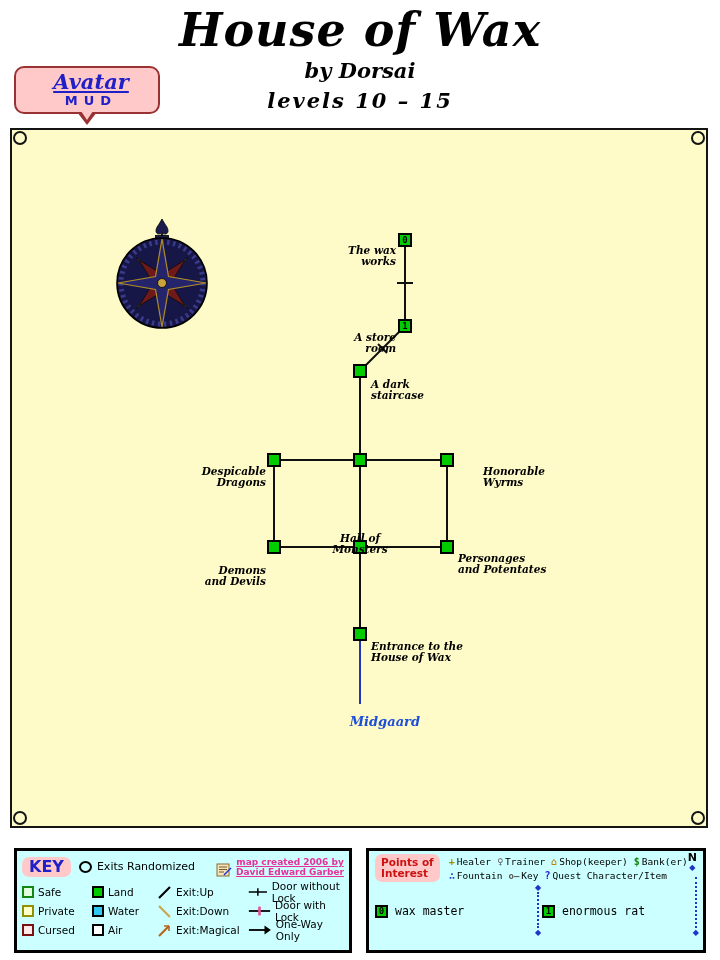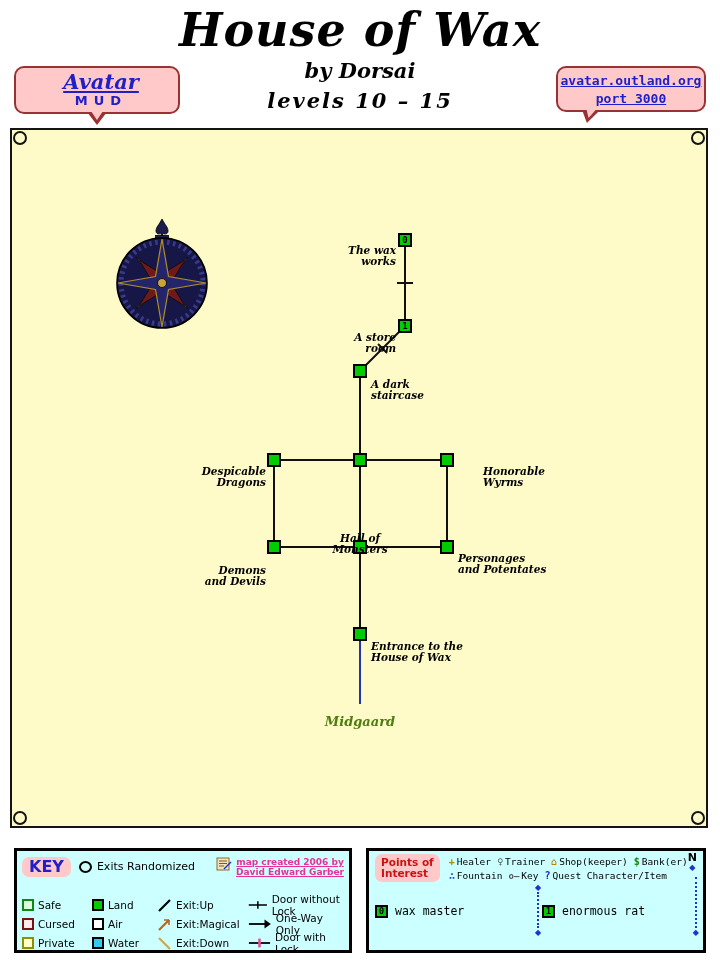--- a/index.html
+++ b/index.html
@@ -5,56 +5,56 @@
   html,body{margin:0;padding:0;background:#fff;}
   .page{position:relative;width:720px;height:960px;background:#fff;font-family:"DejaVu Sans",sans-serif;color:#000;overflow:hidden;}
 
   
   .title-block{position:absolute;left:0;right:0;top:6px;text-align:center;}
   .title{font:italic bold 46px/1.05 "DejaVu Serif",serif;letter-spacing:1px;}
   .byline{font:italic bold 21px/1 "DejaVu Serif",serif;margin-top:6px;}
   .levels{font:italic bold 21px/1 "DejaVu Serif",serif;margin-top:9px;letter-spacing:2px;}
 
   .badge{position:absolute;background:#FFC9C9;border:2px solid #993333;border-radius:10px;text-align:center;color:#2020C8;box-sizing:border-box;}
-  .badge-left{left:14px;top:66px;width:166px;height:48px;padding-top:3px;padding-left:8px;}
+  .badge-left{left:14px;top:66px;width:146px;height:48px;padding-top:3px;padding-left:8px;}
   .badge-left .bname{font:italic bold 21px/1 "DejaVu Serif",serif;text-decoration:underline;}
   .badge-left .bsub{font:bold 13px/1 "DejaVu Sans",sans-serif;letter-spacing:6px;margin-top:2px;text-align:center;}
   .badge-left::after{content:"";position:absolute;left:50%;bottom:-13px;margin-left:-10px;border:10px solid transparent;border-top:13px solid #993333;border-bottom:0;}
   .badge-left::before{content:"";position:absolute;left:50%;bottom:-8px;margin-left:-6px;border:6px solid transparent;border-top:9px solid #FFC9C9;border-bottom:0;z-index:1;}
   .badge-right{right:14px;top:66px;width:150px;height:46px;padding-top:4px;font:bold 13px/18px "DejaVu Sans Mono",monospace;}
   .badge-right .bline{text-decoration:underline;}
   .badge-right::after{content:"";position:absolute;left:22px;bottom:-13px;border:9px solid transparent;border-top:13px solid #993333;border-bottom:0;transform:skewX(-18deg);}
   .badge-right::before{content:"";position:absolute;left:27px;bottom:-8px;border:5px solid transparent;border-top:9px solid #FFC9C9;border-bottom:0;transform:skewX(-18deg);z-index:1;}
 
   
   .map{position:absolute;left:10px;top:128px;width:698px;height:700px;background:#FEFBC8;border:2px solid #141414;box-sizing:border-box;}
   .curl{position:absolute;width:10px;height:10px;border:2px solid #141414;border-radius:50%;background:#FEFBC8;}
   .curl.tl{left:1px;top:1px}.curl.tr{right:1px;top:1px}.curl.bl{left:1px;bottom:1px}.curl.br{right:1px;bottom:1px}
   .edges{position:absolute;left:0;top:0;}
   .compass{position:absolute;left:95px;top:87px;}
 
   .node{position:absolute;width:14px;height:14px;background:#00CC00;border:2px solid #000;box-sizing:border-box;transform:translate(-50%,-50%);display:flex;align-items:center;justify-content:center;font:bold 9px/1 "DejaVu Sans Mono",monospace;color:#000;z-index:2;}
   .room-label{position:absolute;font:italic bold 10.5px/1.05 "DejaVu Serif",serif;white-space:pre-line;z-index:3;margin-top:16px;}
   .align-r{text-align:right}.align-c{text-align:center}
-  .midgaard{position:absolute;font:italic bold 13px/1 "DejaVu Serif",serif;color:#4d7c0f;text-align:center;z-index:3;}
+  .midgaard{position:absolute;font:italic bold 13px/1 "DejaVu Serif",serif;color:#1d4ed8;text-align:right;z-index:3;}
 
   
   .panel{position:absolute;top:848px;height:105px;background:#CCFFFF;border:3px solid #000;box-sizing:border-box;}
   .key-panel{left:14px;width:338px;padding:3px 5px;}
   .poi-panel{left:366px;width:340px;padding:3px 6px;}
 
   .key-head{display:flex;align-items:center;gap:8px;height:25px;}
   .chip{background:#FFC9C9;border-radius:7px;padding:1px 7px;}
   .key-title{color:#2020C8;font:bold 16px/18px "DejaVu Sans",sans-serif;}
   .rand{display:flex;align-items:center;gap:5px;font-size:11px;}
   .circle-icon{width:13px;height:12px;border:2px solid #000;border-radius:50%;background:transparent;box-sizing:border-box;}
-  .credit{margin-left:auto;display:flex;align-items:flex-start;gap:4px;}
+  .credit{margin-left:auto;display:flex;align-items:flex-end;gap:4px;}
   .credit-text{color:#E8309A;font:bold 9px/10px "DejaVu Sans",sans-serif;white-space:pre-line;text-align:center;text-decoration:underline;}
 
-  .key-grid{margin-top:16px;}
+  .key-grid{margin-top:3px;}
   .key-row{display:flex;align-items:center;height:19px;}
   .kc{display:flex;align-items:center;gap:4px;font-size:10.5px;}
   .kc1{width:70px}.kc2{width:64px}.kc3{width:92px}.kc4{flex:1}
   .swatch{width:12px;height:12px;box-sizing:border-box;border:2px solid #000;flex:0 0 auto;}
   .sw-safe{background:#DFFFDF;border-color:#118811;}
   .sw-private{background:#FFFFC9;border-color:#909000;}
   .sw-cursed{background:#FFE9E9;border-color:#7A1010;}
   .sw-land{background:#00CC00;}
   .sw-water{background:#2FC9F2;}
   .sw-air{background:#FFFFFF;}
@@ -89,24 +89,20 @@
     <div class="title">House of Wax</div>
     <div class="byline">by Dorsai</div>
     <div class="levels">levels 10 – 15</div>
   </div>
 
   <div class="badge badge-left">
     <div class="bname">Avatar</div>
     <div class="bsub">MUD</div>
   </div>
 
-  <div class="badge badge-right">
-    <div class="bline">avatar.outland.org</div>
-    <div class="bline">port 3000</div>
-  </div>
 
   <div class="map">
     <span class="curl tl"></span>
     <span class="curl tr"></span>
     <span class="curl bl"></span>
     <span class="curl br"></span>
 
     <svg class="edges" width="698" height="700" viewBox="0 0 698 700">
       <g stroke="#101010" stroke-width="2">
         <line x1="393" y1="110" x2="393" y2="196"></line>
@@ -211,63 +207,63 @@
         <span class="kc kc4">
           <svg width="26" height="16" viewBox="0 0 26 16">
               <line x1="1" y1="8" x2="25" y2="8" stroke="#000" stroke-width="2"></line>
               <line x1="13" y1="3" x2="13" y2="13" stroke="#000" stroke-width="2"></line>
             </svg>
           <span>Door without Lock</span>
         </span>
       </div>
       <div class="key-row">
         <span class="kc kc1">
+            <span class="swatch sw-private"></span>
+            <span>Private</span>
+          </span>
+        <span class="kc kc2">
+            <span class="swatch sw-water"></span>
+            <span>Water</span>
+          </span>
+        <span class="kc kc3">
+          <svg width="16" height="16" viewBox="0 0 16 16">
+              <line x1="3" y1="3" x2="14" y2="14" stroke="#C7A94F" stroke-width="2.2"></line>
+            </svg>
+          <span>Exit:Down</span>
+        </span>
+        <span class="kc kc4">
+          <svg width="26" height="16" viewBox="0 0 26 16">
+              <line x1="1" y1="8" x2="25" y2="8" stroke="#000" stroke-width="2"></line>
+              <line x1="13" y1="3" x2="13" y2="13" stroke="#E0559A" stroke-width="3"></line>
+            </svg>
+          <span>Door with Lock</span>
+        </span>
+      </div>
+      <div class="key-row">
+        <span class="kc kc1">
             <span class="swatch sw-cursed"></span>
             <span>Cursed</span>
           </span>
         <span class="kc kc2">
             <span class="swatch sw-air"></span>
             <span>Air</span>
           </span>
         <span class="kc kc3">
           <svg width="16" height="16" viewBox="0 0 16 16">
               <path d="M3,14 L13,4" stroke="#B5651D" stroke-width="2.2" fill="none"></path>
               <path d="M13,4 L8,4 M13,4 L13,9" stroke="#B5651D" stroke-width="1.6" fill="none"></path>
             </svg>
           <span>Exit:Magical</span>
         </span>
         <span class="kc kc4">
           <svg width="26" height="16" viewBox="0 0 26 16">
               <line x1="1" y1="8" x2="19" y2="8" stroke="#000" stroke-width="2"></line>
               <polygon points="18,3 25,8 18,13" fill="#000"></polygon>
             </svg>
           <span>One-Way Only</span>
-        </span>
-      </div>
-      <div class="key-row">
-        <span class="kc kc1">
-            <span class="swatch sw-private"></span>
-            <span>Private</span>
-          </span>
-        <span class="kc kc2">
-            <span class="swatch sw-water"></span>
-            <span>Water</span>
-          </span>
-        <span class="kc kc3">
-          <svg width="16" height="16" viewBox="0 0 16 16">
-              <line x1="3" y1="3" x2="14" y2="14" stroke="#C7A94F" stroke-width="2.2"></line>
-            </svg>
-          <span>Exit:Down</span>
-        </span>
-        <span class="kc kc4">
-          <svg width="26" height="16" viewBox="0 0 26 16">
-              <line x1="1" y1="8" x2="25" y2="8" stroke="#000" stroke-width="2"></line>
-              <line x1="13" y1="3" x2="13" y2="13" stroke="#E0559A" stroke-width="3"></line>
-            </svg>
-          <span>Door with Lock</span>
         </span>
       </div>
     </div>
   </div>
 
   <div class="panel poi-panel">
     <div class="poi-top">
       <span class="chip poi-chip">Points of
 Interest</span>
       <div class="poi-legend">

